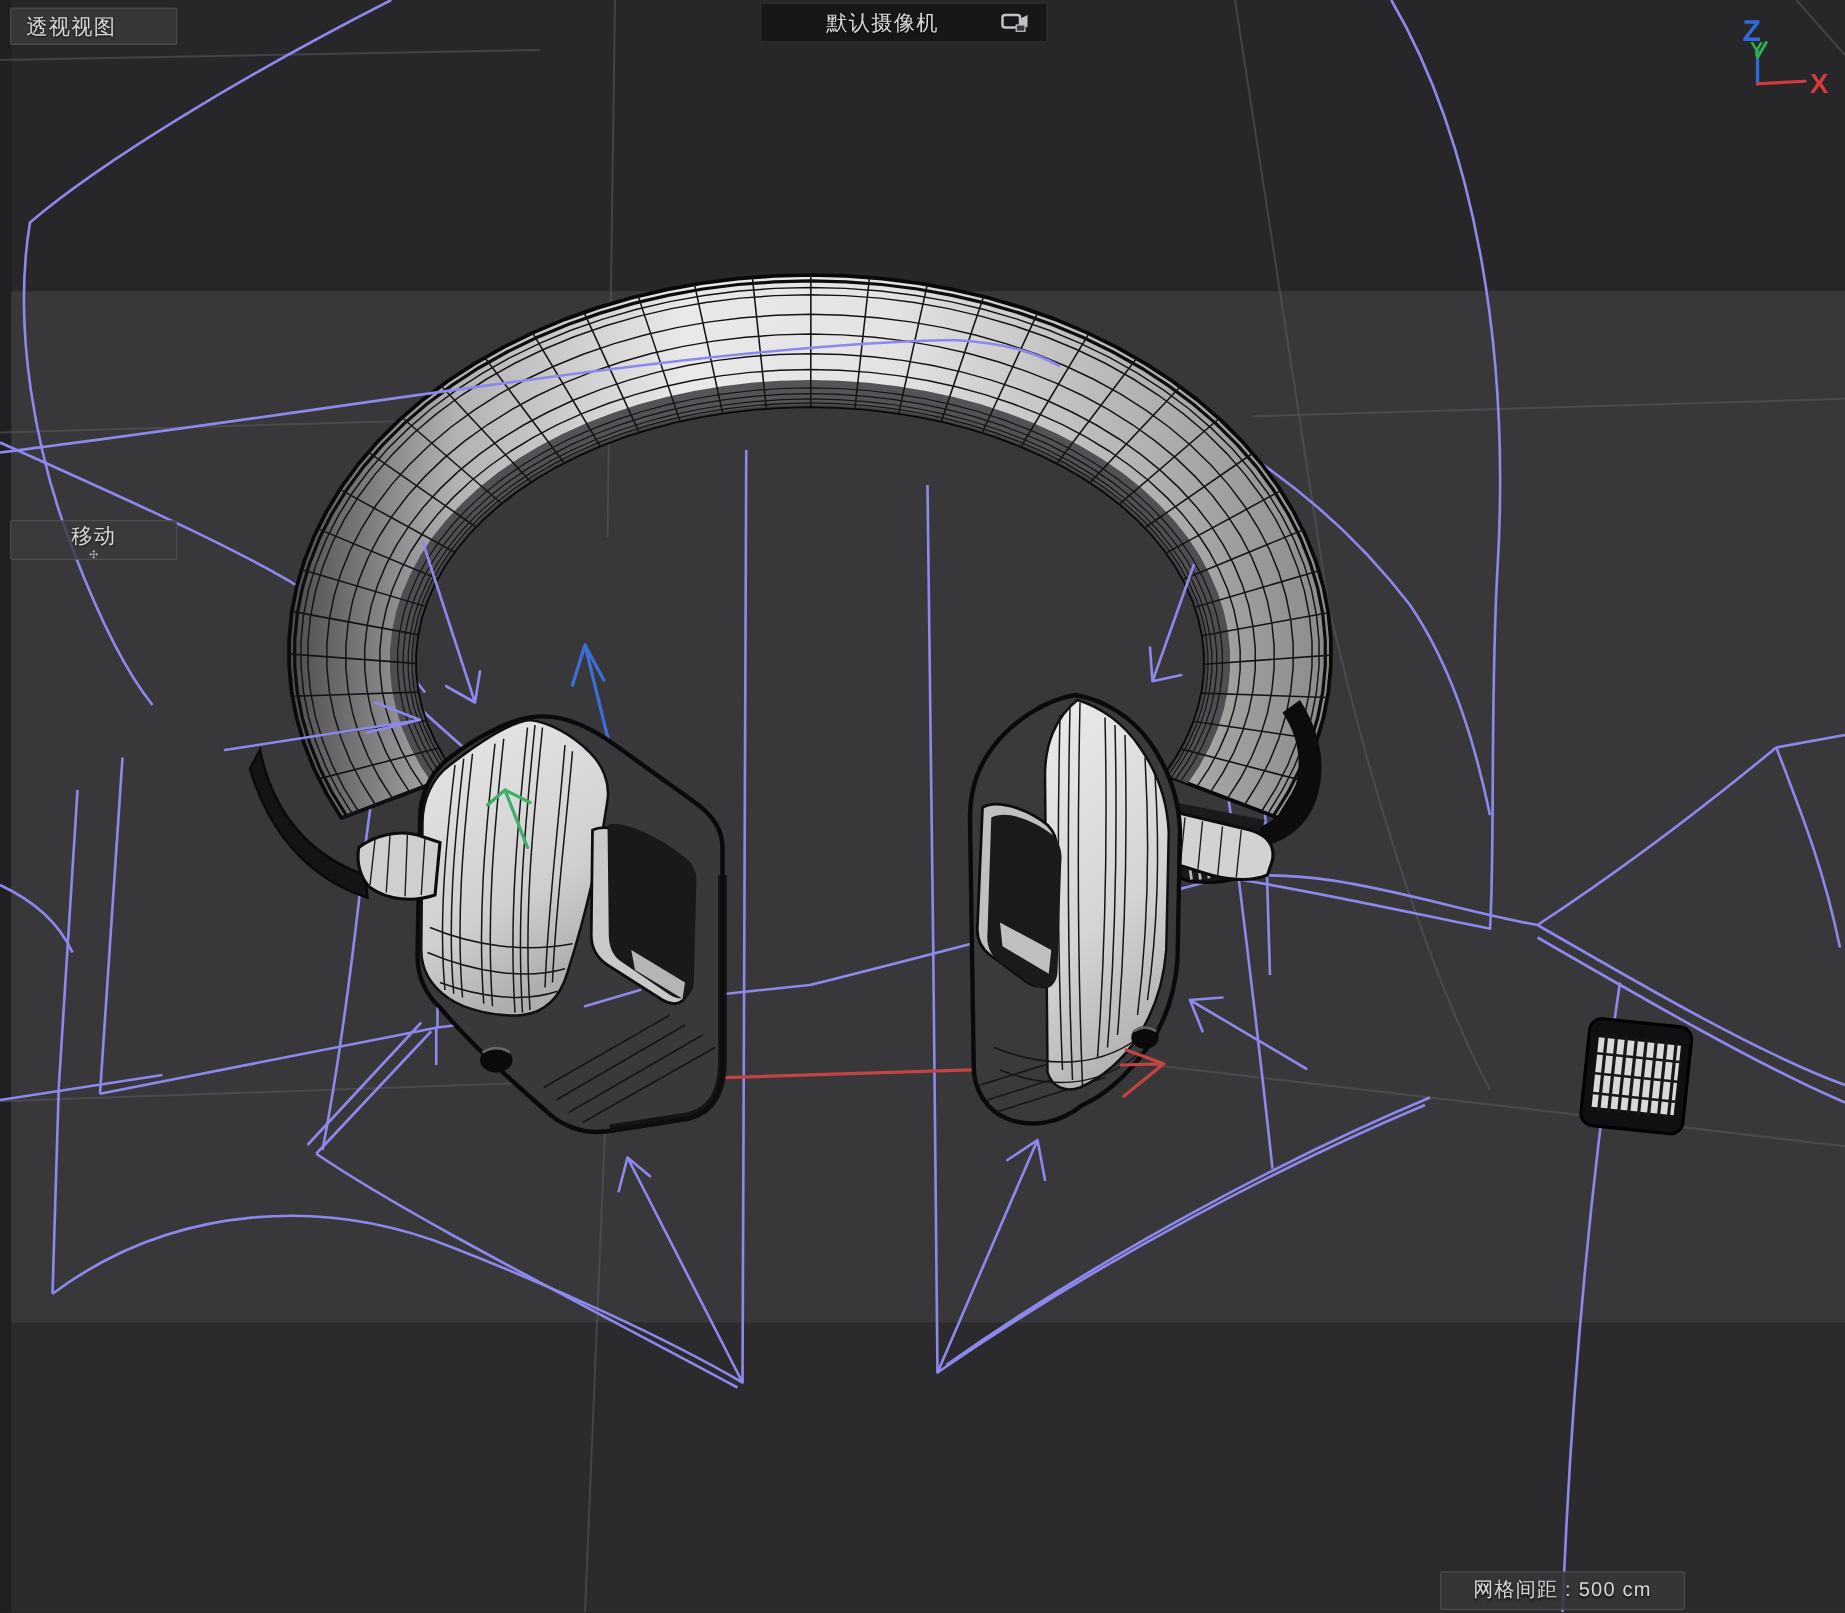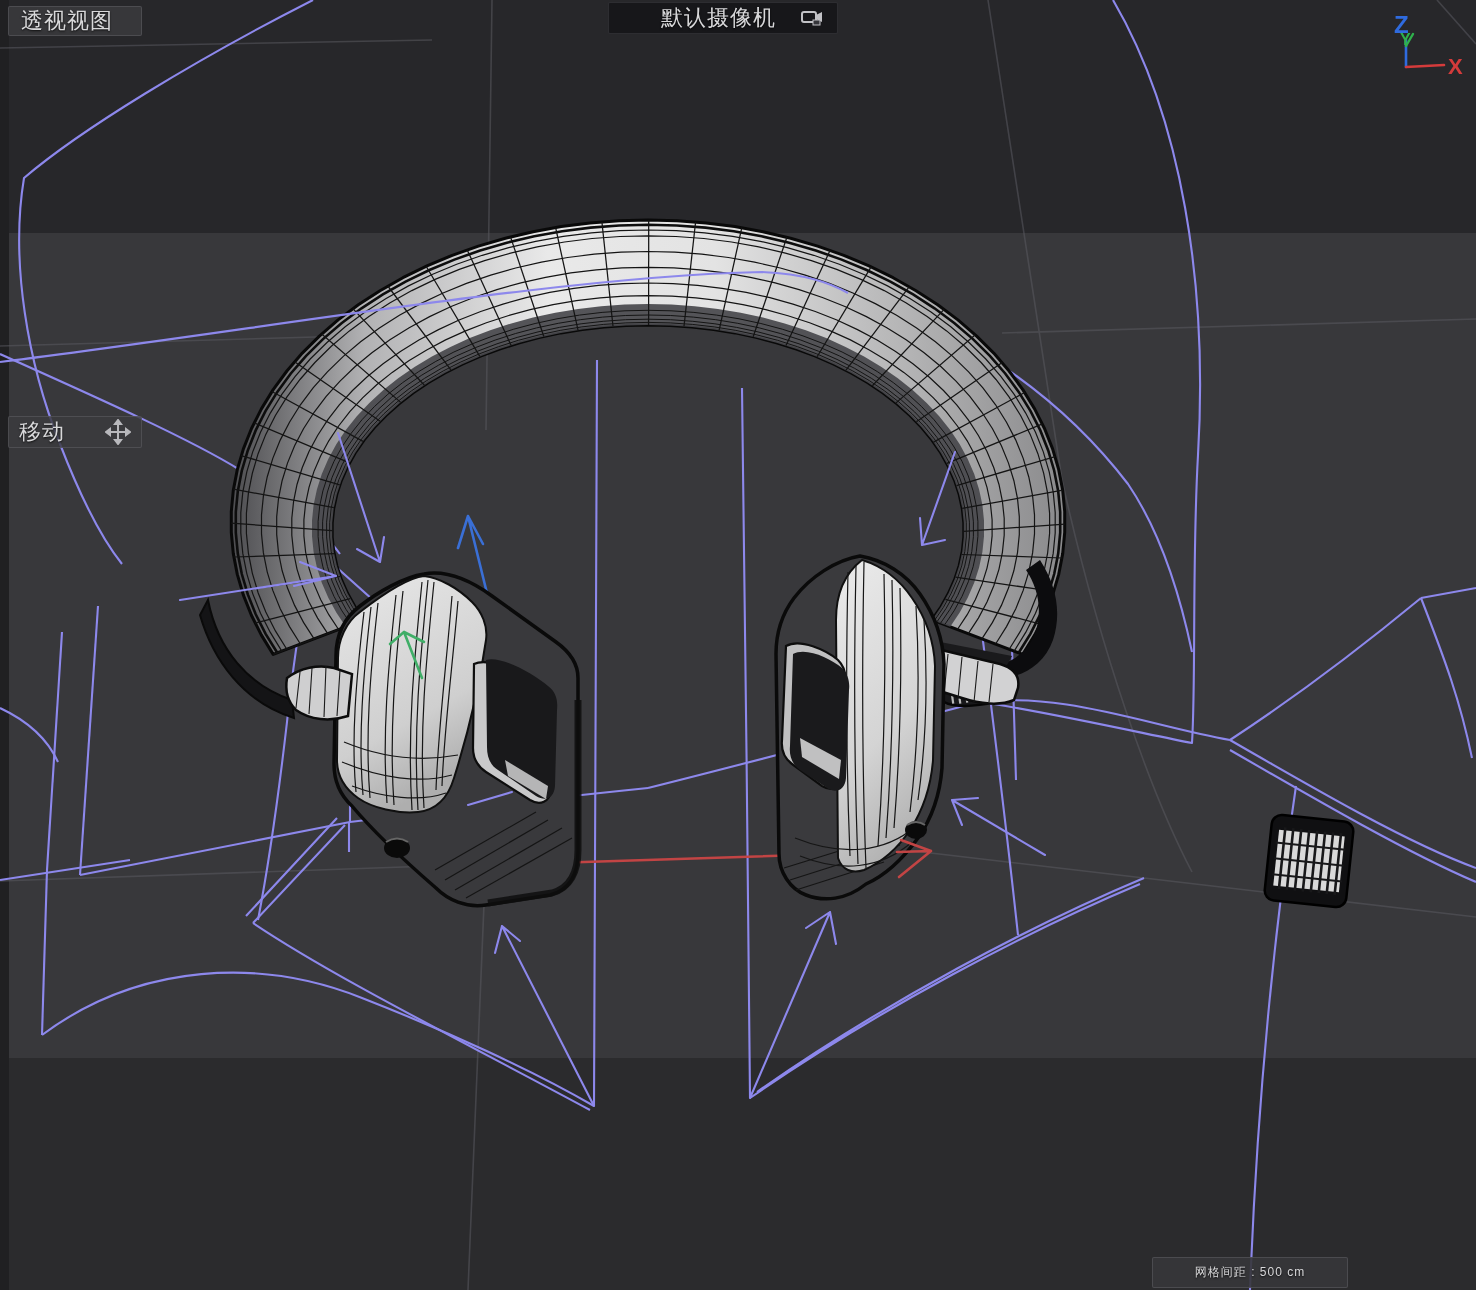--- a/index.html
+++ b/index.html
@@ -1,31 +1,31 @@
 <!DOCTYPE html>
 <html><head>
 <meta charset="utf-8">
 <style>
   html,body{margin:0;padding:0;background:#1a1a1c;}
   .stage{position:relative;width:1476px;height:1290px;overflow:hidden;
          background:#38383b;font-family:"Liberation Sans",sans-serif;}
   svg text{font-family:"Liberation Sans",sans-serif;}
   .hud{position:absolute;display:flex;align-items:center;
-       color:#d8d8da;font-size:22px;letter-spacing:1px;
+       color:#d8d8da;font-size:17px;letter-spacing:1px;
        background:rgba(58,58,62,0.82);border:1px solid rgba(125,125,132,0.30);
        border-radius:2px;box-sizing:border-box;white-space:nowrap;}
   .hud .txt{text-shadow:0 1px 2px rgba(0,0,0,0.8);}
   #view-label{left:8px;top:6px;width:134px;height:30px;padding:0 12px;}
   #camera-label{left:608px;top:2px;width:230px;height:32px;padding:0 12px;
                 background:rgba(22,22,25,0.92);border-color:rgba(80,80,86,0.4);
                 justify-content:space-between;}
   #tool-label{left:8px;top:416px;width:134px;height:32px;padding:0 10px;
-              justify-content:space-between;}
+              justify-content:space-between;flex-direction:column;}
   #grid-label{left:1152px;top:1257px;width:196px;height:31px;padding:0 10px;
-              justify-content:center;font-size:12px;background:rgba(54,54,58,0.9);}
+              justify-content:center;font-size:16px;background:rgba(54,54,58,0.9);}
 </style>
 </head>
 <body>
 
 <div class="stage">
 
 <svg id="scene" width="1476" height="1290" viewBox="0 0 1476 1290">
   <defs>
     <linearGradient id="bandGrad" x1="0" y1="0" x2="1" y2="0">
       <stop offset="0" stop-color="#4c4c4f"></stop>

